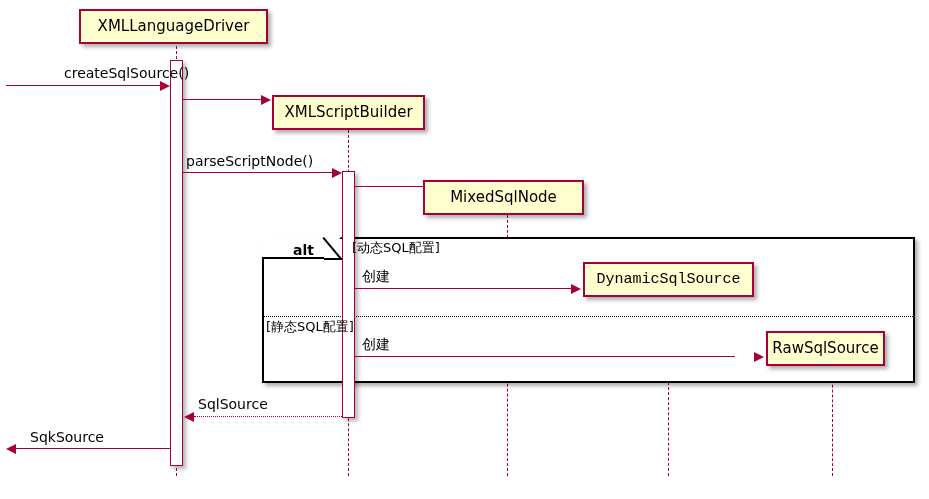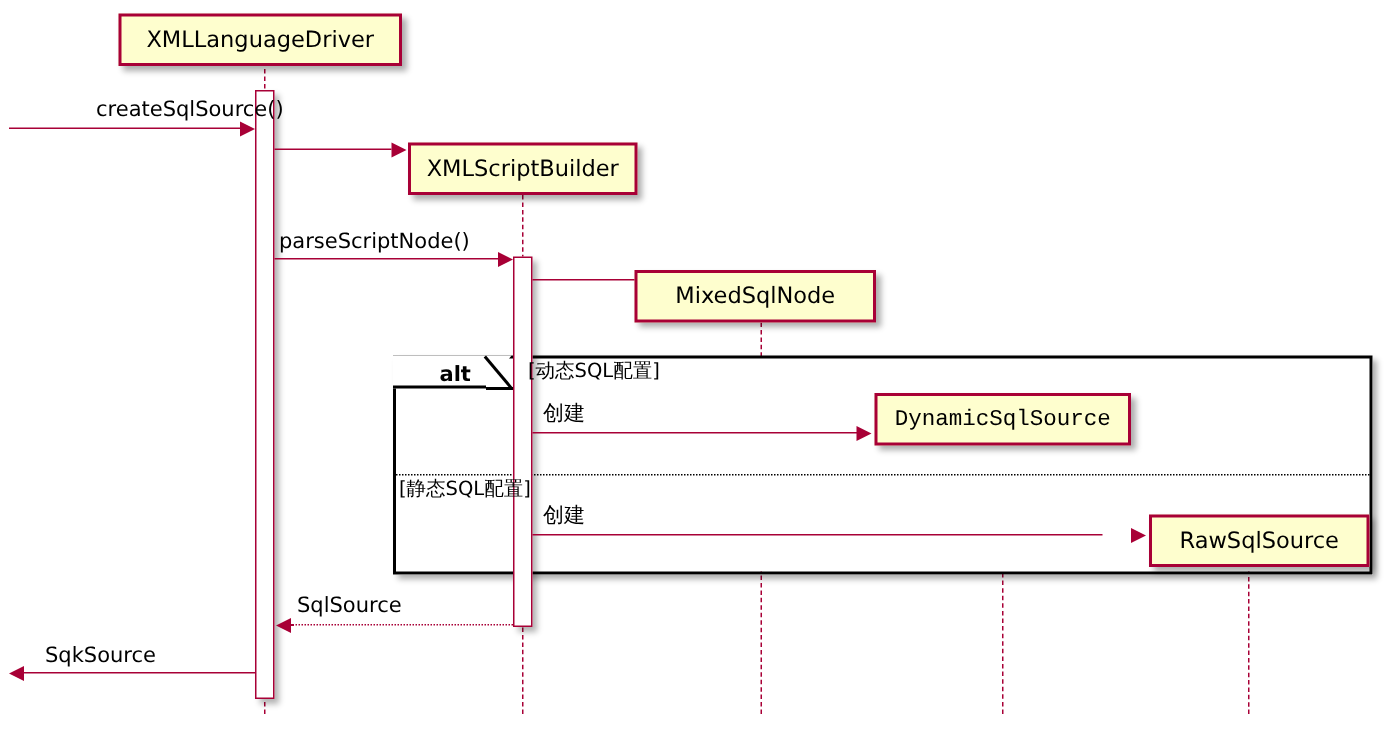--- a/index.html
+++ b/index.html
@@ -214,17 +214,17 @@
   </div>
 
   <div class="participant" style="left:423px; top:180px; width:161px; height:35px;">
     <span>MixedSqlNode</span>
   </div>
 
   <div class="participant" style="left:583px; top:262px; width:171px; height:35px;font-family:Liberation Mono, monospace;">
     <span>DynamicSqlSource</span>
   </div>
 
-  <div class="participant" style="left:766px; top:331px; width:147px; height:35px;margin-top:12px;">
+  <div class="participant" style="left:766px; top:331px; width:119px; height:35px;">
     <span>RawSqlSource</span>
   </div>
 
 </div>
 
 </body></html>

